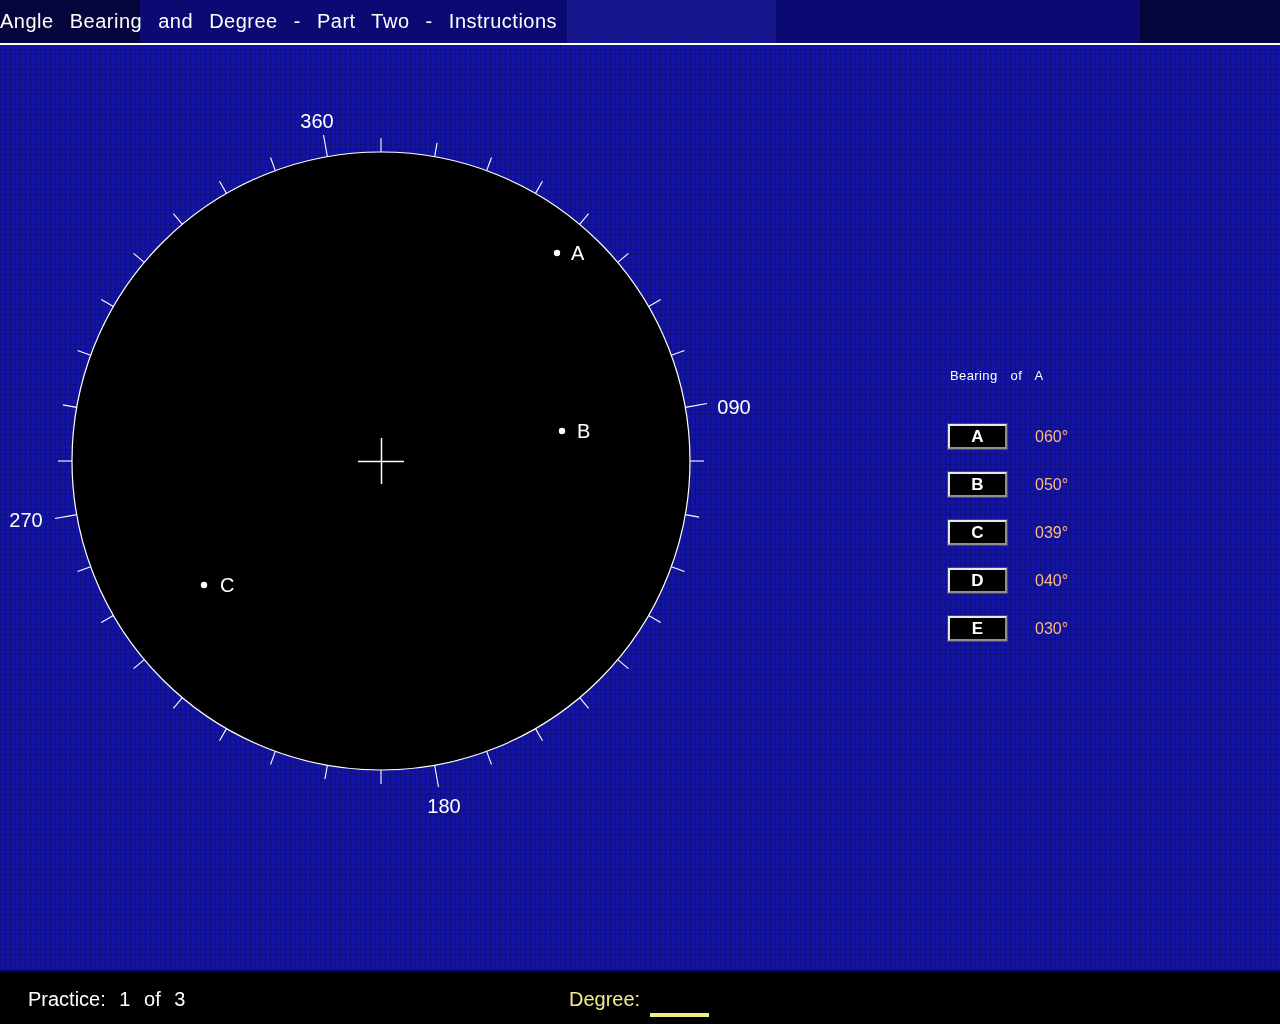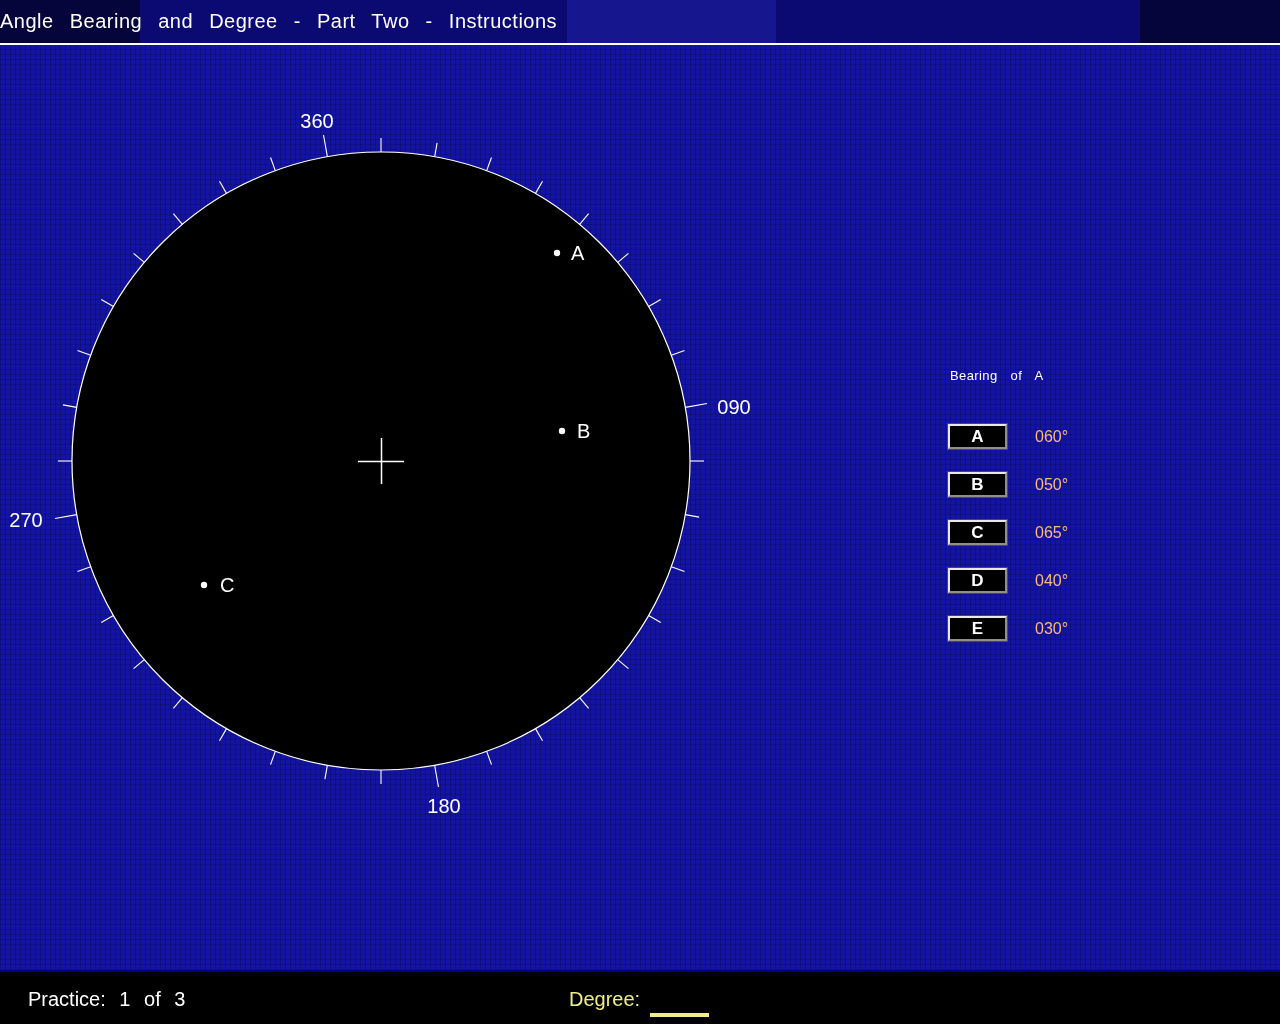--- a/index.html
+++ b/index.html
@@ -145,21 +145,21 @@
   <div class="opt-row">
     <button class="opt-btn">A</button>
     <span class="opt-value">060°</span>
   </div>
   <div class="opt-row">
     <button class="opt-btn">B</button>
     <span class="opt-value">050°</span>
   </div>
   <div class="opt-row">
     <button class="opt-btn">C</button>
-    <span class="opt-value">065°</span>
+    <span class="opt-value">039°</span>
   </div>
   <div class="opt-row">
     <button class="opt-btn">D</button>
     <span class="opt-value">040°</span>
   </div>
   <div class="opt-row">
     <button class="opt-btn">E</button>
     <span class="opt-value">030°</span>
   </div>
 </div>

